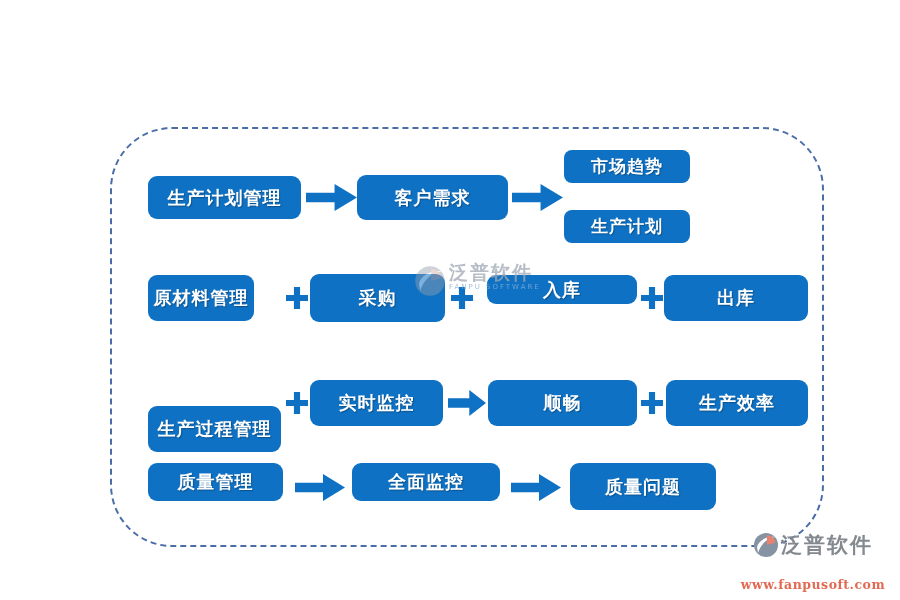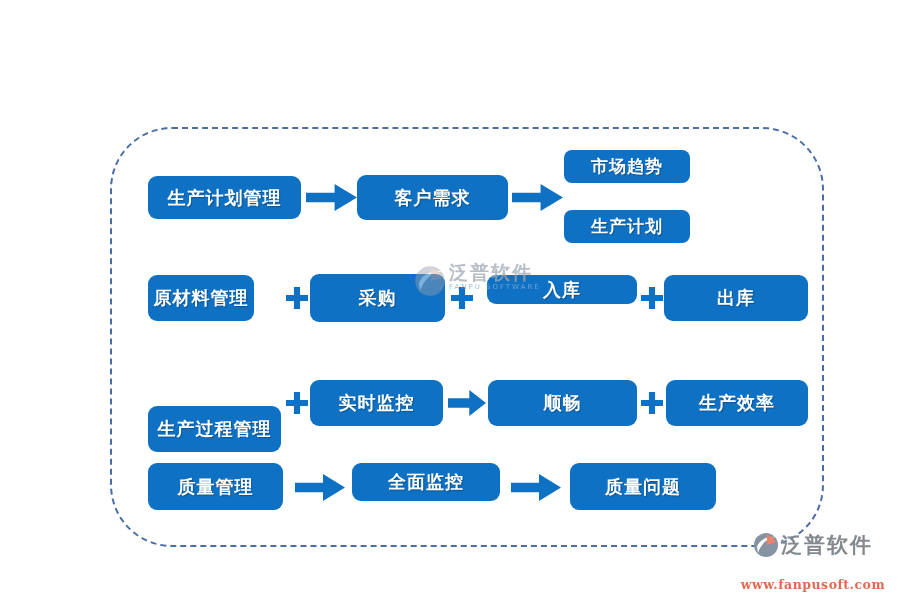--- a/index.html
+++ b/index.html
@@ -113,21 +113,21 @@
   <div class="box" style="left:664px; top:275px; width:144px; height:46px;">出库</div>
 
   <div class="box" style="left:148px; top:380px; width:133px; height:46px;margin-top:26px;">生产过程管理</div>
   <div class="plus" style="left:286px; top:392px; width:22px; height:22px;"></div>
   <div class="box" style="left:310px; top:380px; width:133px; height:46px;">实时监控</div>
   <div class="arrow" style="left:448px; top:390px; width:38px; height:26px;"></div>
   <div class="box" style="left:488px; top:380px; width:149px; height:46px;">顺畅</div>
   <div class="plus" style="left:641px; top:392px; width:22px; height:22px;"></div>
   <div class="box" style="left:666px; top:380px; width:142px; height:46px;">生产效率</div>
 
-  <div class="box" style="left:148px; top:463px; width:135px; height:47px;">质量管理</div>
+  <div class="box" style="left:148px; top:463px; width:135px; height:38px;">质量管理</div>
   <div class="arrow" style="left:295px; top:474px; width:50px; height:27px;"></div>
   <div class="box" style="left:352px; top:463px; width:148px; height:38px;">全面监控</div>
   <div class="arrow" style="left:511px; top:474px; width:50px; height:27px;"></div>
   <div class="box" style="left:570px; top:463px; width:146px; height:47px;">质量问题</div>
 
   <div class="watermark">
     <svg class="wm-icon" viewBox="0 0 26 26">
       <circle cx="13" cy="13" r="12" fill="#93a0ae"></circle>
       <path d="M5 21 C8 12, 14 6, 23 5 C16 4, 6 7, 4 15 Z" fill="#ffffff"></path>
       <path d="M14 3 a10 10 0 0 1 8.5 7.5 l-8.5 2.5 z" fill="#d8aca0"></path>

